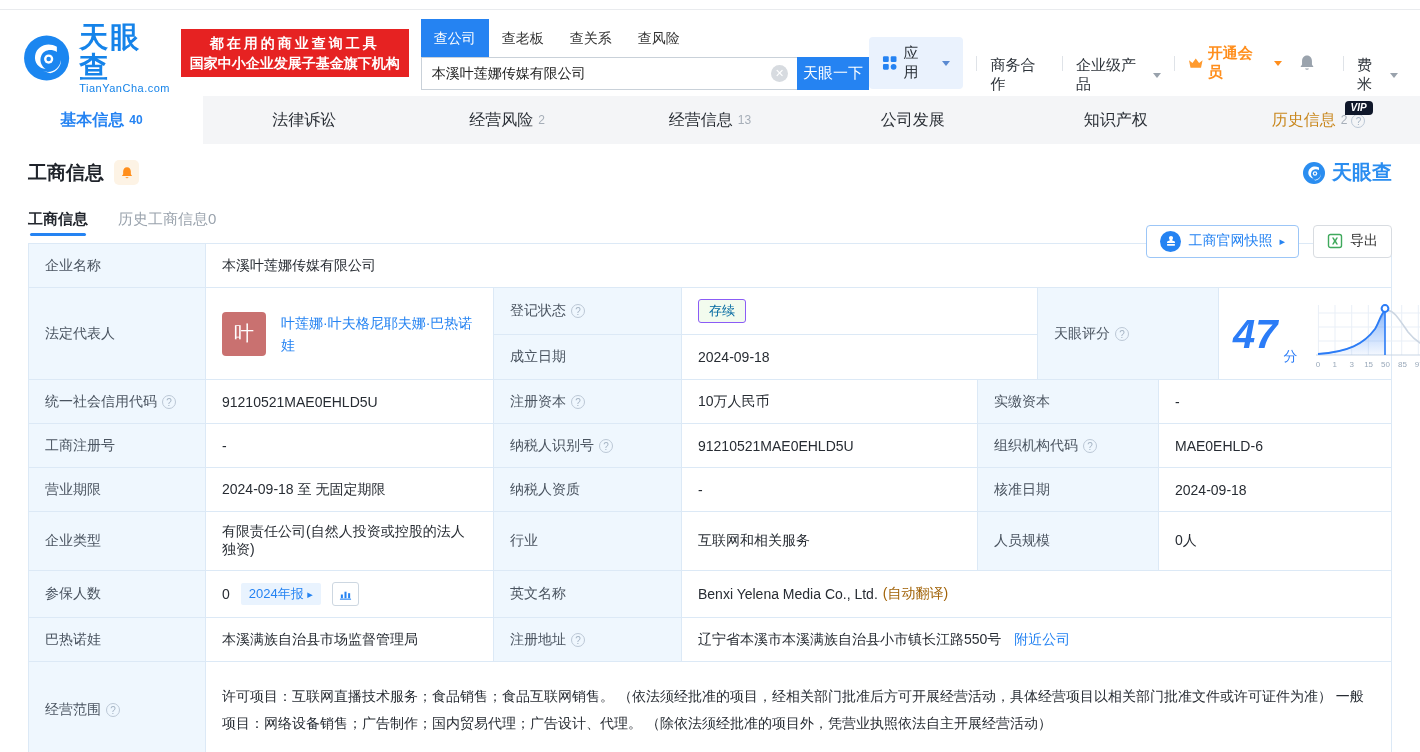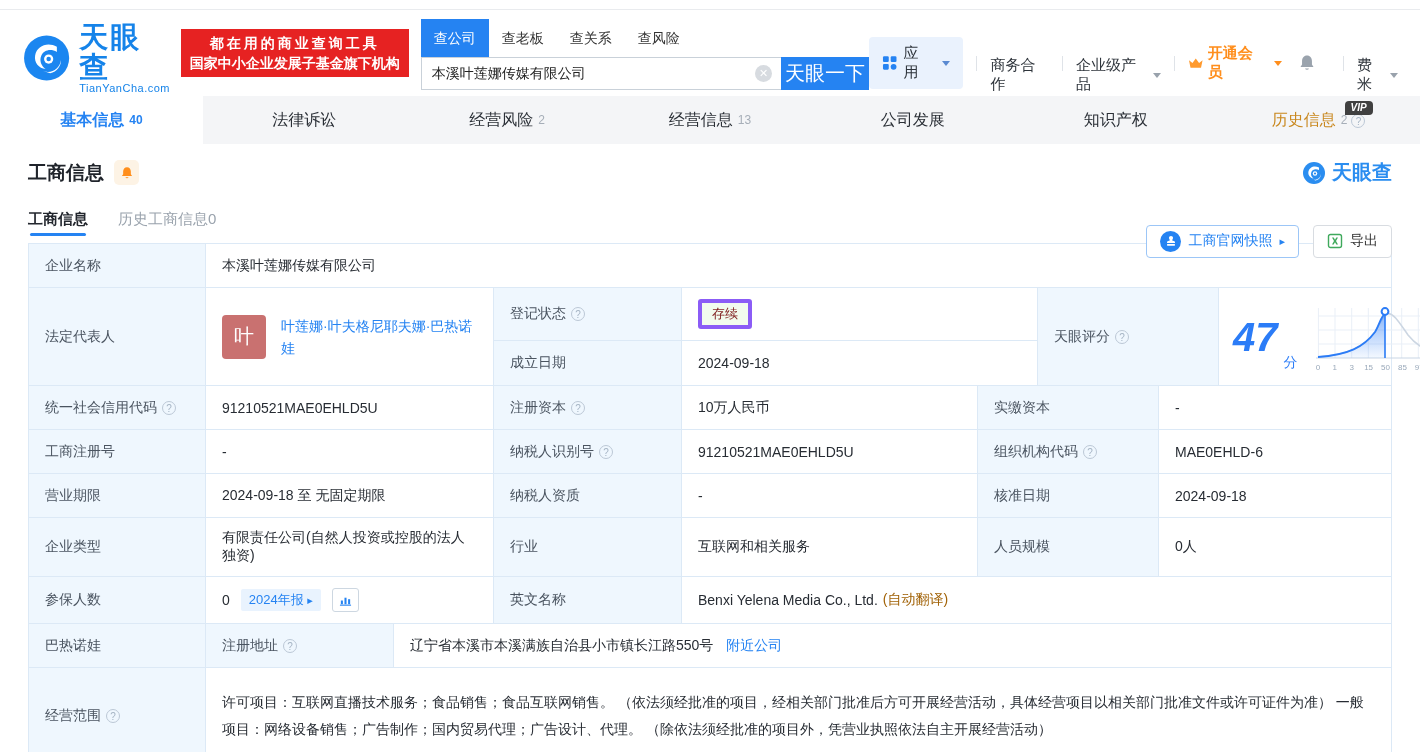--- a/index.html
+++ b/index.html
@@ -25,40 +25,40 @@
   .stabs{display:flex; font-size:14px; line-height:22px;}
   .stab{padding:8px 13px; color:#333; cursor:pointer;}
   .stab.on{background:var(--blue); color:#fff;}
   .srow{display:flex; height:33px;}
   .inwrap{position:relative; flex:1;}
   .inwrap input{width:100%; height:33px; border:1px solid #c9d1d9; border-right:none;
      padding:0 32px 0 10px; font-size:14px; color:#222; outline:none;
      font-family:"Liberation Sans","DejaVu Sans",sans-serif;}
   .clear{position:absolute; right:9px; top:8px; width:17px; height:17px; border-radius:50%;
      background:#d7dbe0; color:#fff; font-size:11px; line-height:17px; text-align:center; cursor:pointer;}
-  .sbtn{width:88px; background:var(--blue); color:#fff; border:none; font-size:20px; cursor:pointer;
+  .sbtn{width:72px; background:var(--blue); color:#fff; border:none; font-size:15px; cursor:pointer;
      font-family:"Liberation Sans","DejaVu Sans",sans-serif;}
   .hmenu{margin-left:auto; display:flex; align-items:center; margin-top:22px; font-size:15px; color:#2e343b;}
   .apps{display:flex; align-items:center; gap:6px; background:#eaf2fd; padding:7px 13px; border-radius:4px; cursor:pointer;}
   .caret{width:0; height:0; border-left:4px solid transparent; border-right:4px solid transparent;
      border-top:5px solid #99a2ac; margin-left:4px; display:inline-block;}
   .caret.blue{border-top-color:#5a8ad1;}
   .caret.orange{border-top-color:var(--orange);}
   .vsep{width:1px; height:15px; background:#dfe3e8; margin:0 13px;}
   .hitem{cursor:pointer; display:flex; align-items:center;margin-top:24px;}
   .viplink{color:var(--orange); font-weight:bold; display:flex; align-items:center; gap:4px; cursor:pointer;}
   .bell-h{color:#9aa3ad; margin:0 14px 0 16px; cursor:pointer; display:flex;}
   
   .tabsbar{height:48px; background:#f4f5f7; display:flex;}
   .ntab{flex:1; text-align:center; line-height:48px; font-size:16px; color:#2a2f36; cursor:pointer; position:relative;}
   .ntab.on{background:#fff; color:var(--blue); font-weight:bold;}
   .ntab.gold{color:var(--gold);}
   .nt-c{font-size:12px; margin-left:5px; color:#a6aeb8; position:relative; top:-1px;}
   .ntab.on .nt-c{color:var(--blue);}
-  .vip-badge{position:absolute; top:5px; left:calc(50% + 26px); background:#404040; color:#fff;
+  .vip-badge{position:absolute; top:5px; left:calc(50% + 26px); background:#0f172a; color:#fff;
      font-size:10px; font-weight:bold; font-style:italic; line-height:14px; padding:0 6px;
      border-radius:4px 4px 4px 0;}
   .ntab .qmark{margin-left:4px;}
   
   .content{padding:0 28px;}
   .sec-head{display:flex; align-items:center; padding:15px 0 9px;}
   .sec-head h2{font-size:19px; color:#20242b;}
   .bell-badge{margin-left:10px; width:25px; height:25px; background:#fdf3e5; border-radius:5px;
      display:flex; align-items:center; justify-content:center; color:var(--orange); cursor:pointer;}
   .watermark{margin-left:auto; display:flex; align-items:center; gap:6px; color:#2a8df0;
@@ -98,21 +98,21 @@
   .sub2x2{width:544px; flex-shrink:0; display:flex; flex-direction:column; border-right:1px solid var(--bd);}
   .sub2x2 .srow2{display:flex; flex:1;}
   .sub2x2 .srow2:first-child{border-bottom:1px solid var(--bd);}
   .sub2x2 .cell{min-height:44px;}
   .sub2x2 .w-v2{flex:1; border-right:none;}
   .row-legal .w-v1{padding:10px 16px;}
   .avatar{width:44px; height:44px; border-radius:4px; background:#c97170; color:#fff; font-size:20px;
      display:flex; align-items:center; justify-content:center; flex-shrink:0; margin-right:10px;}
   .link{color:var(--blue); cursor:pointer;}
   .legal-name{flex:1; line-height:22px;}
-  .badge-green{background:#f2fbee; border:4px solid #8b5cf6; color:#7f1d1d; font-size:13px;
+  .badge-green{background:#f2fbee; border:1px solid #8b5cf6; color:#0369a1; font-size:13px;
      padding:2px 10px; border-radius:3px; line-height:18px;}
   .score-cell{gap:12px; padding:6px 14px; flex-wrap:nowrap;}
   .score-num{font-size:40px; font-weight:bold; font-style:italic; color:#2b7cf7; line-height:40px;}
   .score-unit{font-size:14px; color:#2b7cf7; align-self:flex-end; margin:0 0 7px -6px;}
   .score-chart{width:152px;}
   .ticks{display:flex; width:152px; margin-top:-2px;}
   .ticks span{flex:1; text-align:center; font-size:8px; color:#9aa9ba;}
   .badge-report{background:var(--blue-lt); color:var(--blue); font-size:13px; padding:2px 8px;
      border-radius:2px; margin-left:6px; cursor:pointer; white-space:nowrap;}
   .icon-btn{width:27px; height:24px; border:1px solid #cdd7e1; border-radius:3px; background:#fff;
@@ -387,20 +387,21 @@
       </div>
       <div class="cell lbl w-l2">英文名称</div>
       <div class="cell val w-rest">
         <span>Benxi Yelena Media Co., Ltd.</span>
         <span class="note">(自动翻译)</span>
       </div>
     </div>
 
     <div class="t-row">
       <div class="cell lbl w-l1">巴热诺娃</div>
+      <div class="cell val w-v1">本溪满族自治县市场监督管理局</div>
       <div class="cell lbl w-l2">
         <span>注册地址</span>
         <span class="qmark">?</span>
       </div>
       <div class="cell val w-rest">
         <span>辽宁省本溪市本溪满族自治县小市镇长江路550号</span>
         <span class="link" style="margin-left:8px">附近公司</span>
       </div>
     </div>
 

